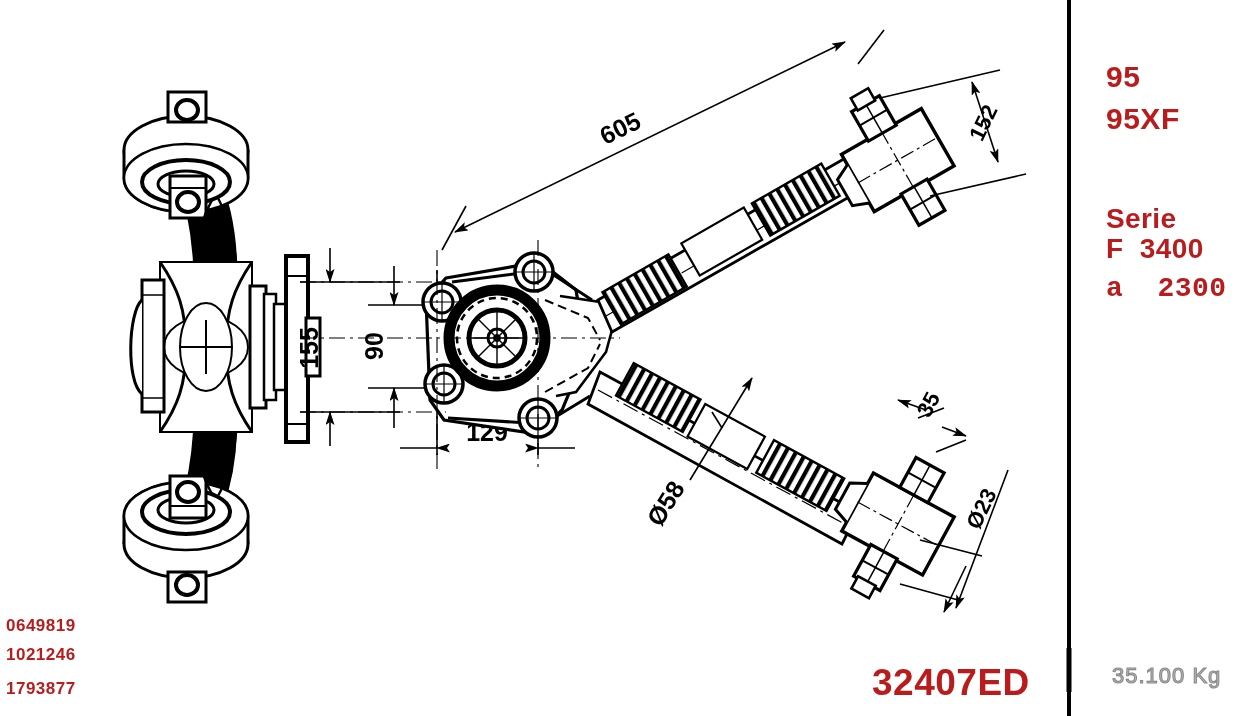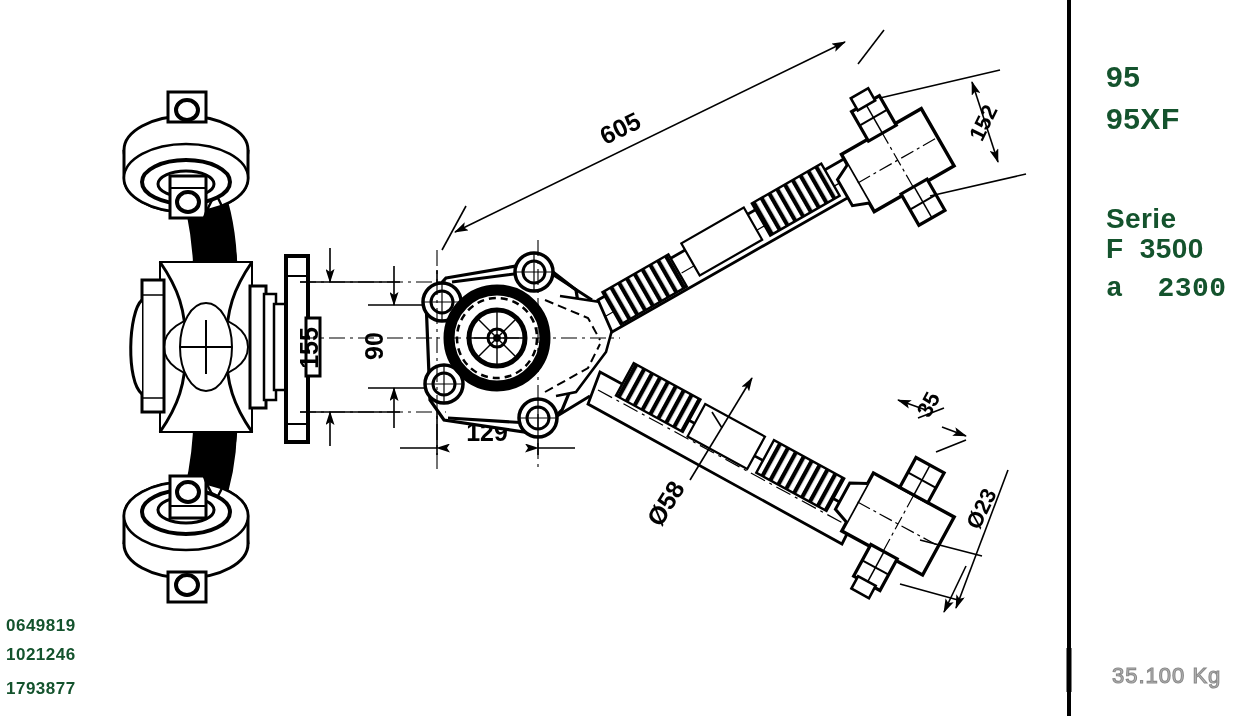--- a/index.html
+++ b/index.html
@@ -17,21 +17,21 @@
     background: #ffffff;
     overflow: hidden;
   }
   #sheet svg {
     position: absolute;
     left: 0;
     top: 0;
   }
   .txt {
     position: absolute;
-    color: #14532d;
+    color: #b91c1c;
     font-family: "Liberation Sans", sans-serif;
     white-space: pre;
     line-height: 1.05;
   }
   .partlist {
     left: 6px;
     font-size: 17px;
     letter-spacing: 0.5px;
     font-weight: 600;
     text-align: right;
@@ -372,18 +372,19 @@
   </svg>
 
   <div class="txt partlist pl1">0649819</div>
   <div class="txt partlist pl2">1021246</div>
   <div class="txt partlist pl3">1793877</div>
 
   <div class="txt model-block m1">95</div>
   <div class="txt model-block m2">95XF</div>
 
   <div class="txt serie-block s1">Serie</div>
-  <div class="txt serie-block s2">F  3500</div>
+  <div class="txt serie-block s2">F  3400</div>
   <div class="txt serie-block s3">a  2300</div>
 
+  <div class="txt ref-number">32407ED</div>
   <div class="txt weight">35.100 Kg</div>
 
 </div>
 
 </body></html>

